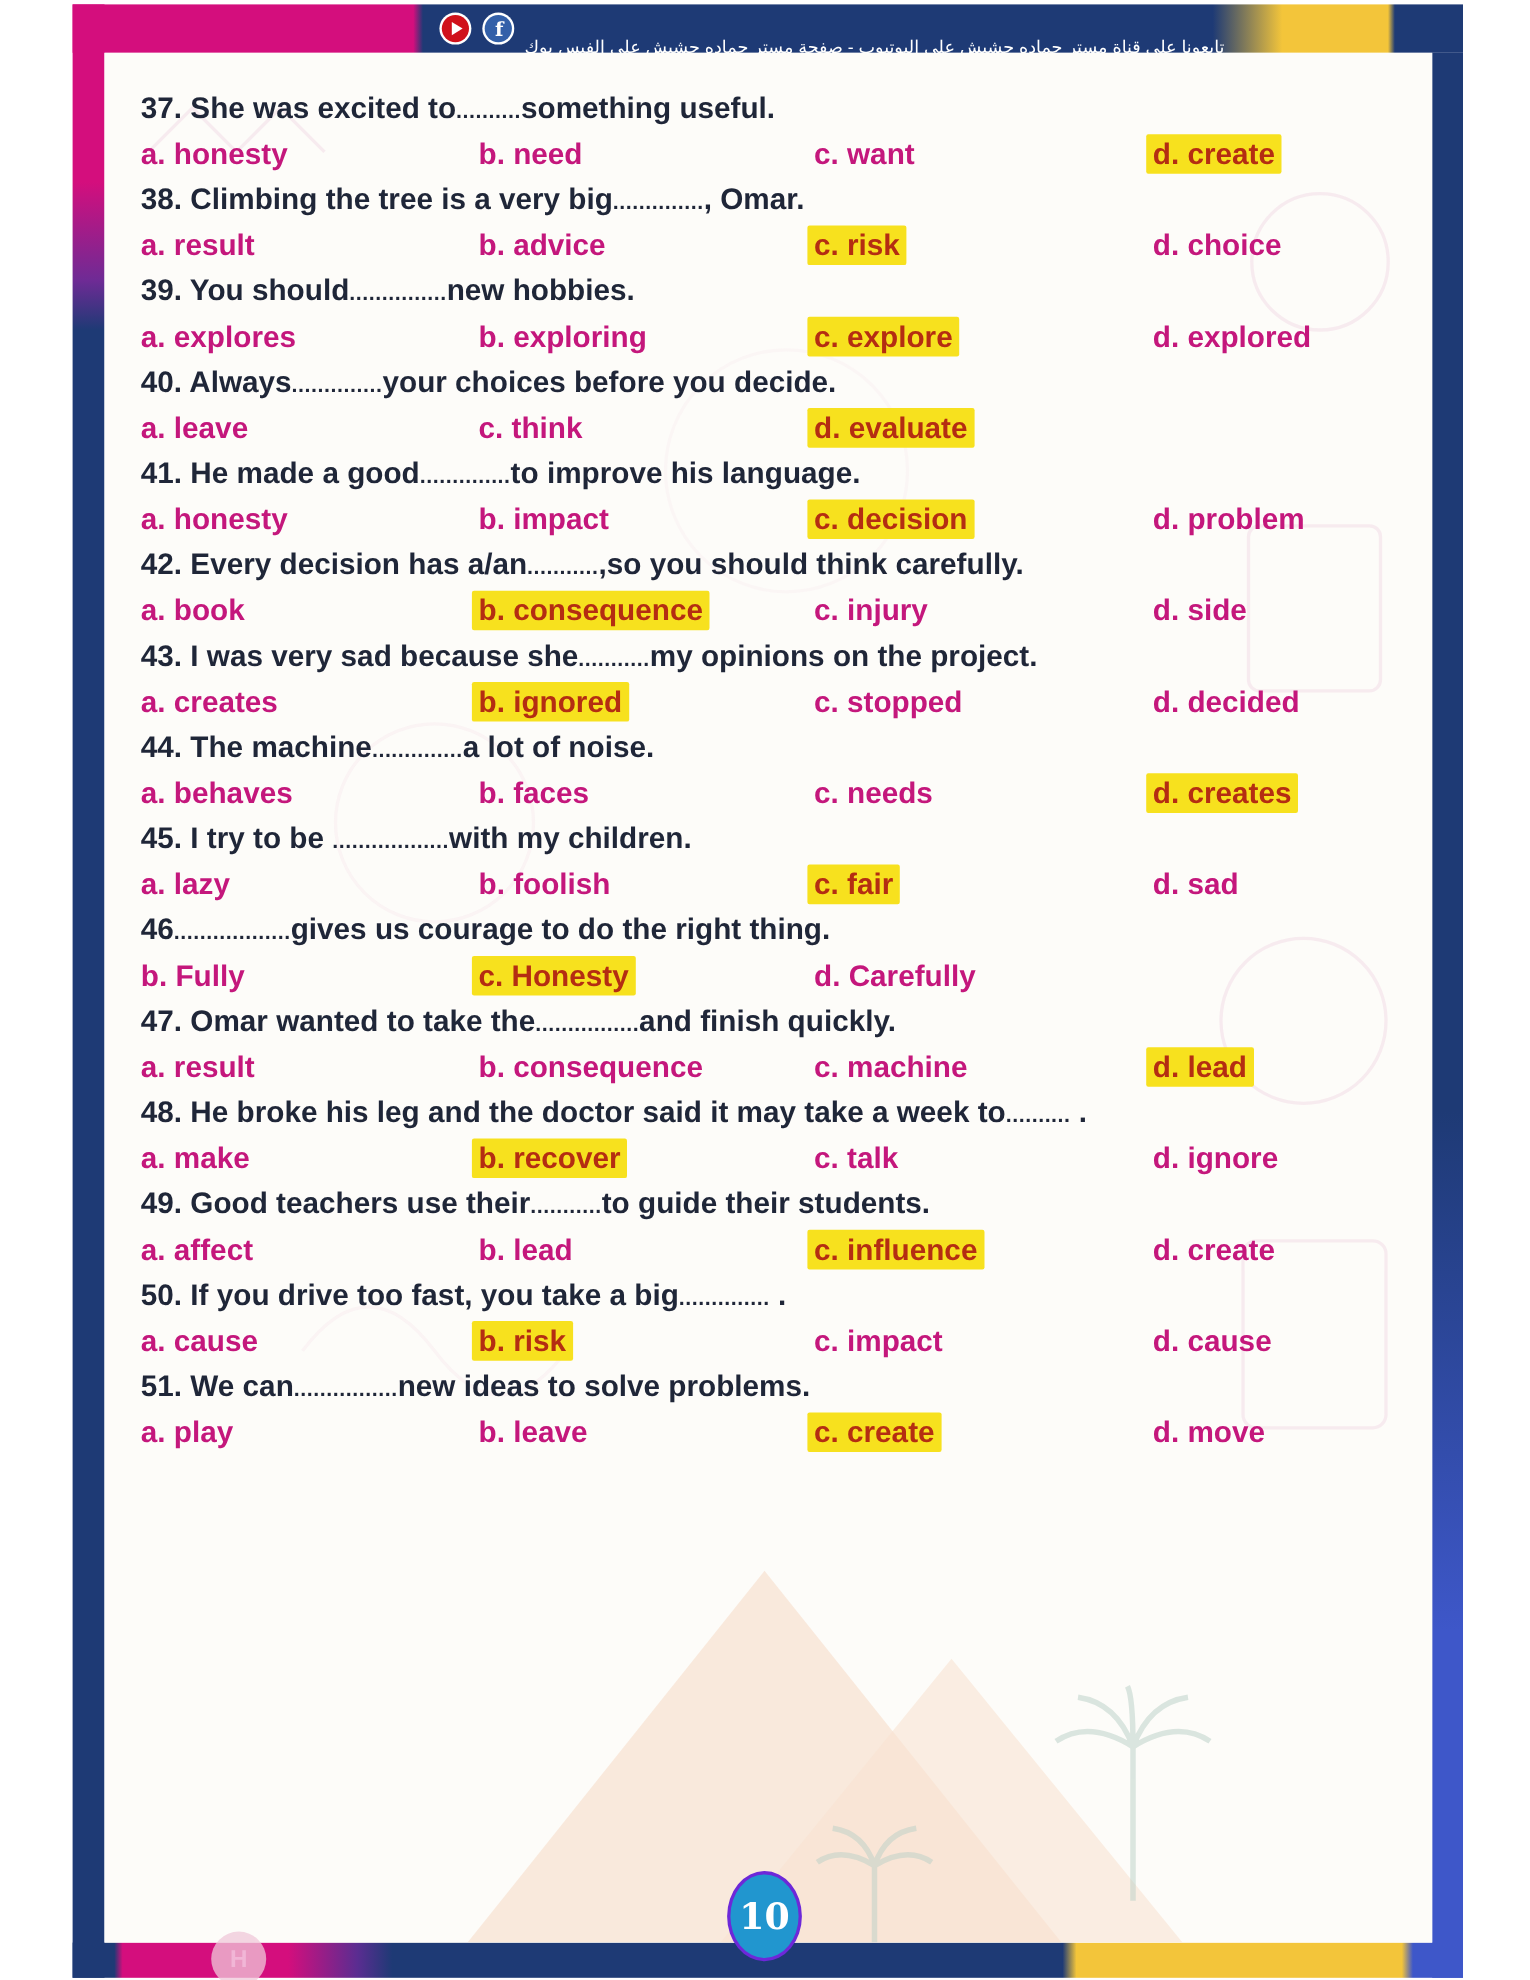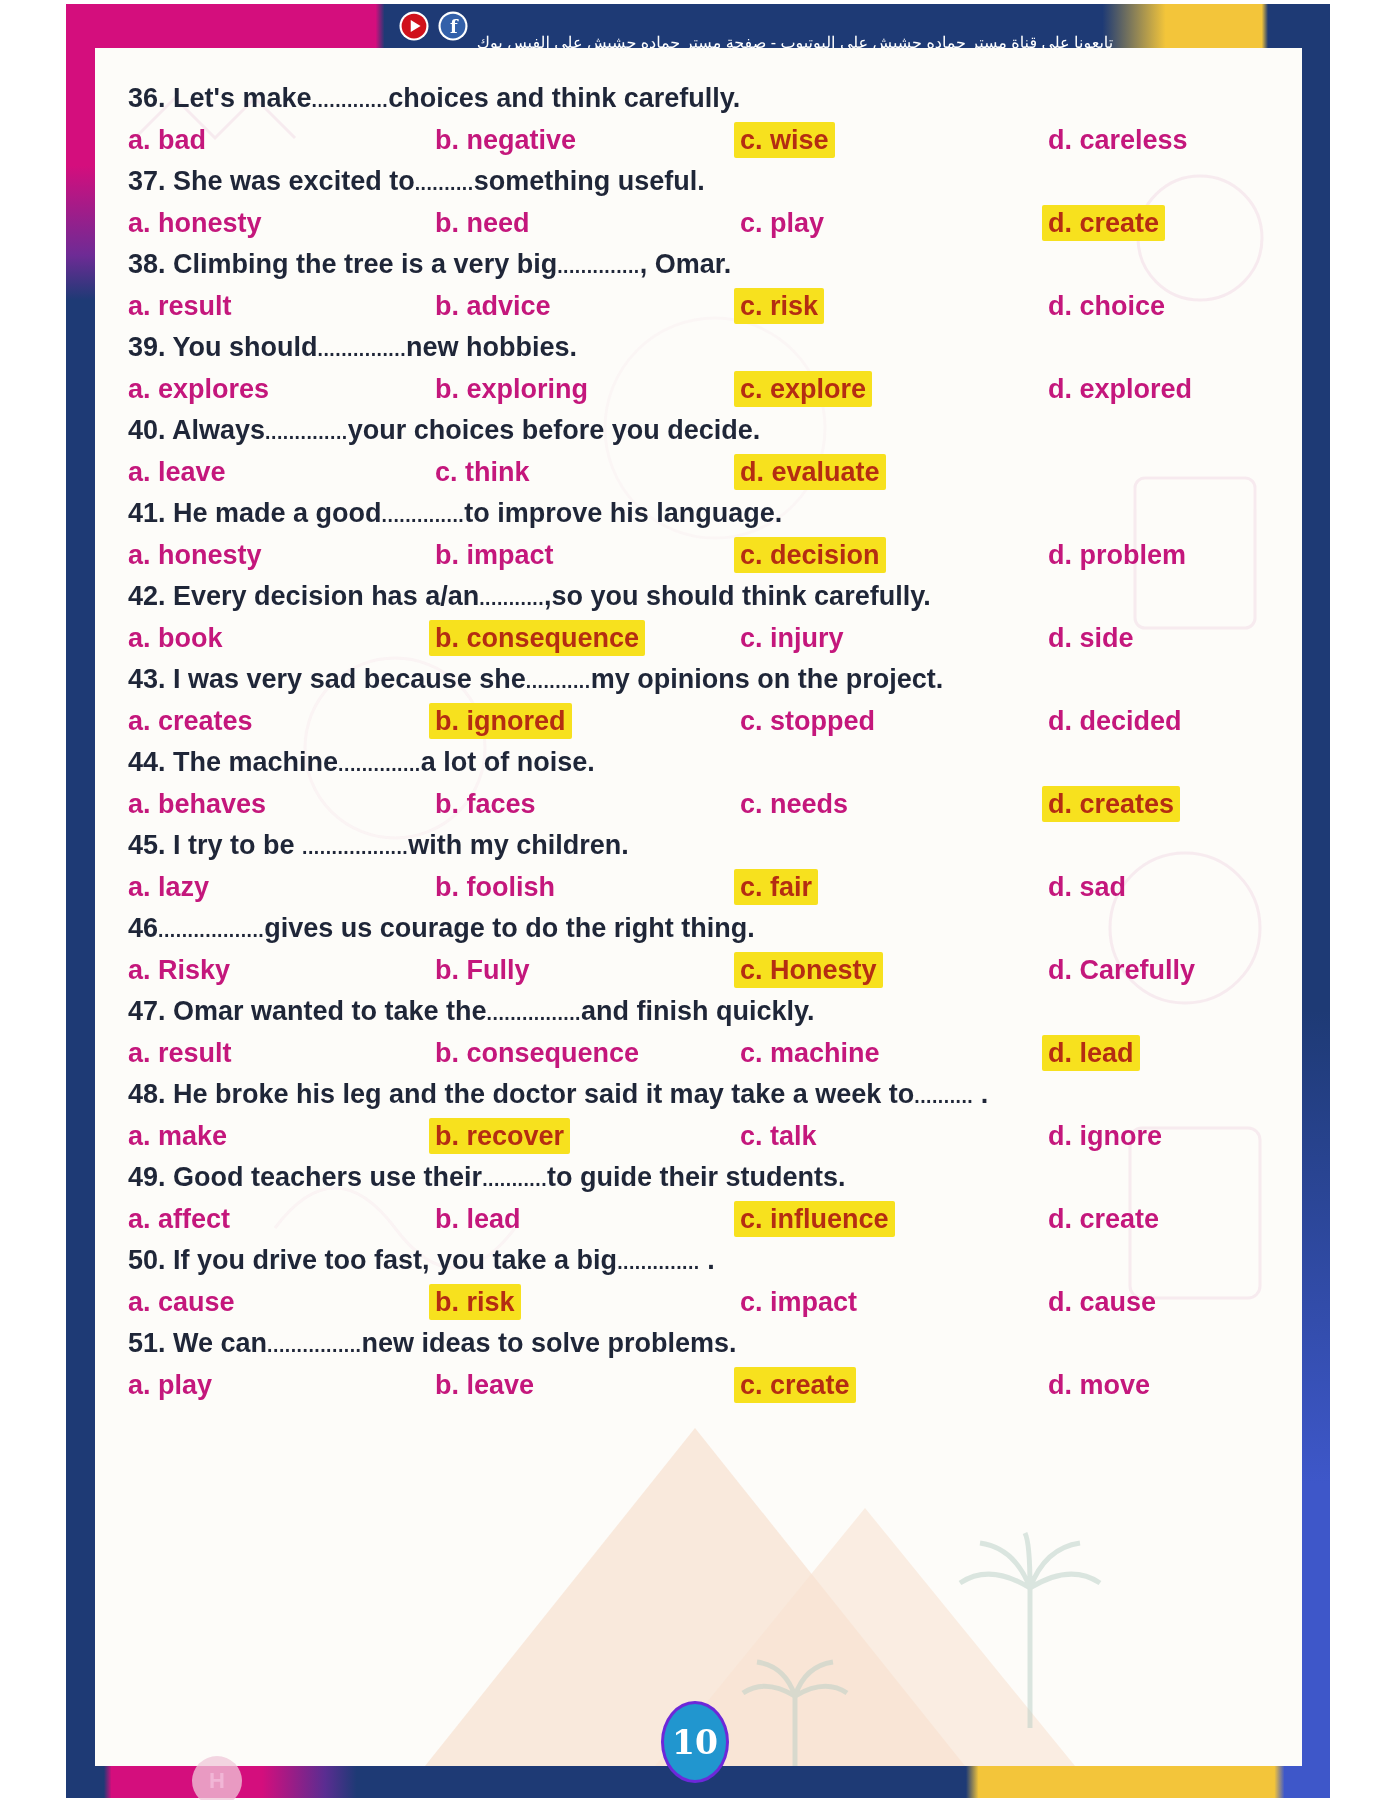--- a/index.html
+++ b/index.html
@@ -94,36 +94,27 @@
       </g>
       <g stroke="#b9cfc6" stroke-width="5" fill="none" opacity="0.5">
         <path d="M935 1680 v-140"></path>
         <path d="M935 1540 q-40 -25 -70 -5 M935 1540 q40 -25 70 -5 M935 1540 q-15 -40 -50 -45 M935 1540 q15 -40 50 -45 M935 1540 q0 -45 -5 -55"></path>
         <path d="M700 1718 v-70"></path>
         <path d="M700 1648 q-30 -18 -52 -3 M700 1648 q30 -18 52 -3 M700 1648 q-10 -30 -38 -34 M700 1648 q10 -30 38 -34"></path>
       </g>
     </svg>
 
     <div class="questions" id="questions">
-  <div class="q-group">
-    <div class="q-text">36. Let's make<span class="dots">.............</span>choices and think carefully.</div>
-    <div class="opt-row">
-      <span class="opt"><span class="opt-label">a. bad</span></span>
-      <span class="opt"><span class="opt-label">b. negative</span></span>
-      <span class="opt"><span class="opt-label correct">c. wise</span></span>
-      <span class="opt"><span class="opt-label">d. careless</span></span>
-    </div>
-  </div>
 
   <div class="q-group">
     <div class="q-text">37. She was excited to<span class="dots">..........</span>something useful.</div>
     <div class="opt-row">
       <span class="opt"><span class="opt-label">a. honesty</span></span>
       <span class="opt"><span class="opt-label">b. need</span></span>
-      <span class="opt"><span class="opt-label">c. play</span></span>
+      <span class="opt"><span class="opt-label">c. want</span></span>
       <span class="opt"><span class="opt-label correct">d. create</span></span>
     </div>
   </div>
 
   <div class="q-group">
     <div class="q-text">38. Climbing the tree is a very big<span class="dots">..............</span>, Omar.</div>
     <div class="opt-row">
       <span class="opt"><span class="opt-label">a. result</span></span>
       <span class="opt"><span class="opt-label">b. advice</span></span>
       <span class="opt"><span class="opt-label correct">c. risk</span></span>
@@ -196,21 +187,20 @@
       <span class="opt"><span class="opt-label">a. lazy</span></span>
       <span class="opt"><span class="opt-label">b. foolish</span></span>
       <span class="opt"><span class="opt-label correct">c. fair</span></span>
       <span class="opt"><span class="opt-label">d. sad</span></span>
     </div>
   </div>
 
   <div class="q-group">
     <div class="q-text">46<span class="dots">..................</span>gives us courage to do the right thing.</div>
     <div class="opt-row">
-      <span class="opt"><span class="opt-label">a. Risky</span></span>
       <span class="opt"><span class="opt-label">b. Fully</span></span>
       <span class="opt"><span class="opt-label correct">c. Honesty</span></span>
       <span class="opt"><span class="opt-label">d. Carefully</span></span>
     </div>
   </div>
 
   <div class="q-group">
     <div class="q-text">47. Omar wanted to take the<span class="dots">................</span>and finish quickly.</div>
     <div class="opt-row">
       <span class="opt"><span class="opt-label">a. result</span></span>

